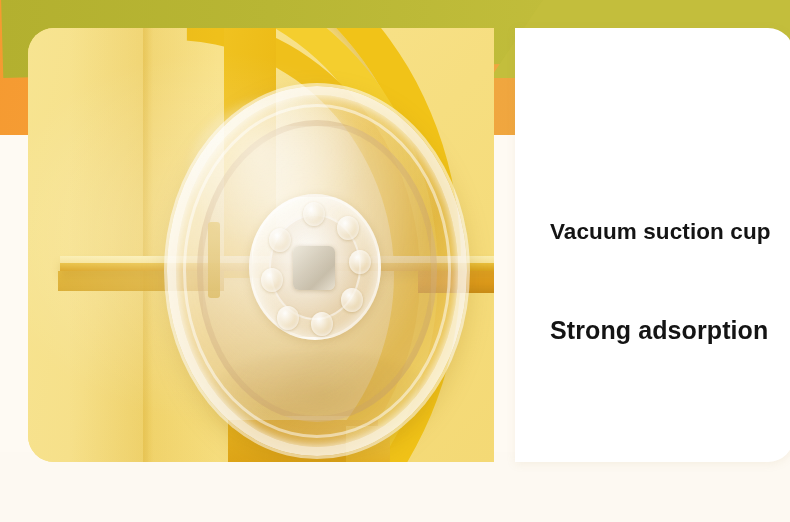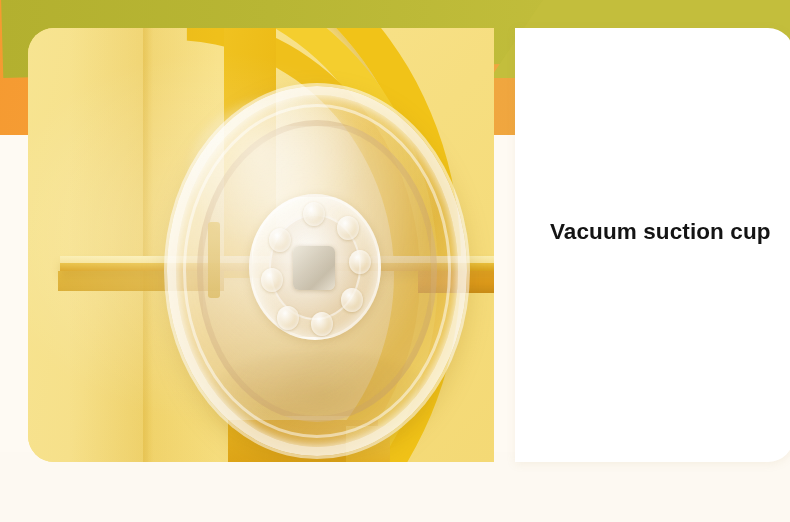--- a/index.html
+++ b/index.html
@@ -242,15 +242,16 @@
       <div class="bump" style="left:136px;top:256px;"></div>
       <div class="bump" style="left:120px;top:218px;"></div>
       <div class="bump" style="left:128px;top:178px;"></div>
       <div class="hub-core"></div>
       <div class="disc-gloss"></div>
     </div>
   </div>
 
   <div class="white-panel">
     <div class="line line-1">Vacuum suction cup</div>
+    <div class="line line-2">Strong adsorption</div>
   </div>
 
 </div>
 
 </body></html>

